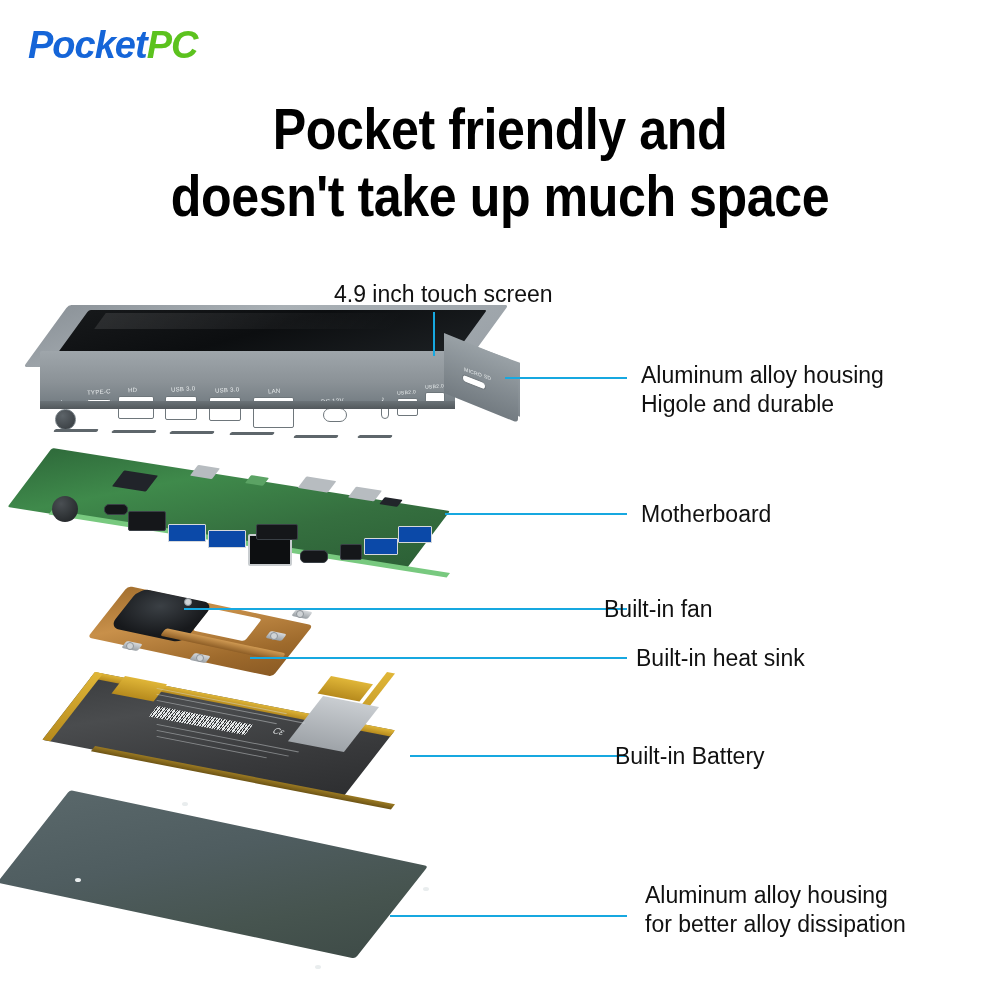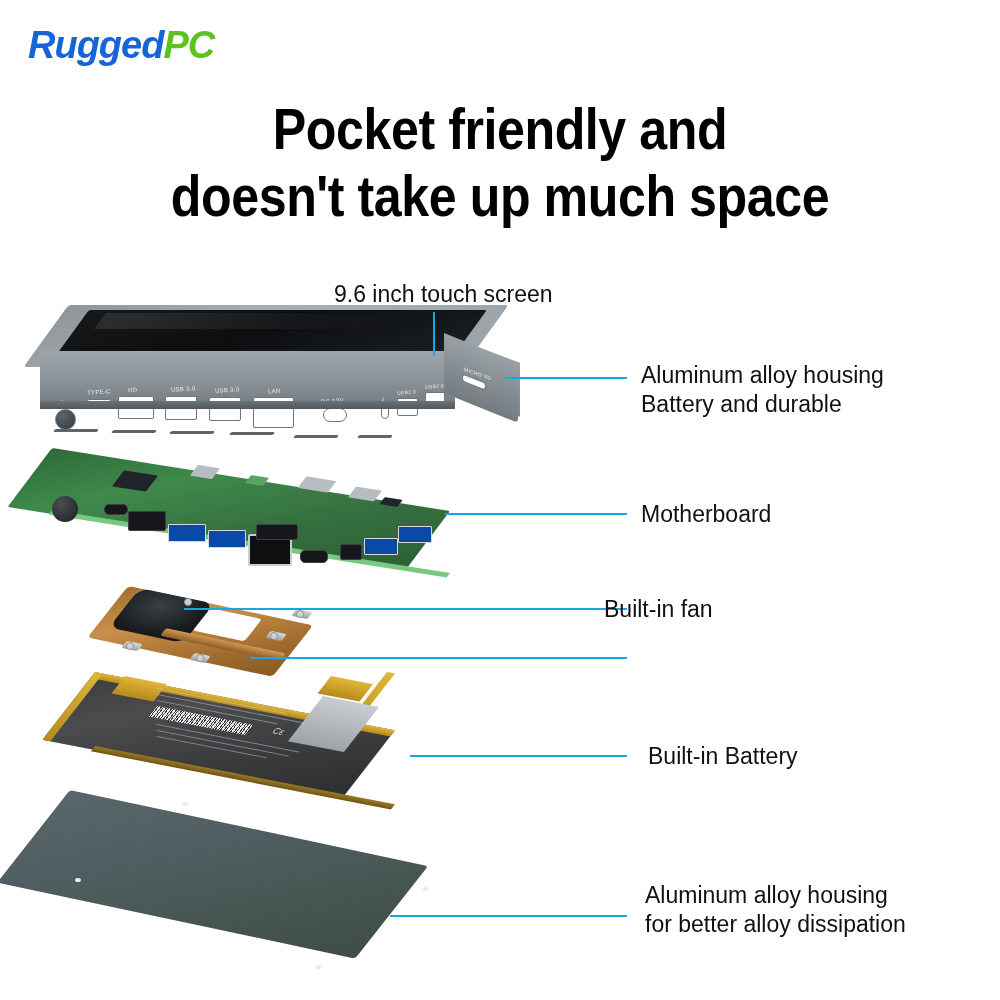--- a/index.html
+++ b/index.html
@@ -301,21 +301,21 @@
     background: #e9edee; border-radius: 50%;
   }
 
 </style>
 </head>
 <body>
 
 <div id="page">
 
   <div id="logo">
-    <span class="part-a">Rugged</span><span class="part-b">PC</span>
+    <span class="part-a">Pocket</span><span class="part-b">PC</span>
   </div>
 
   <div id="headline">
     <div>Pocket friendly and</div>
     <div>doesn't take up much space</div>
   </div>
 
   <div id="housing" class="art">
     <div class="top-shell"></div>
     <div class="screen"></div>
@@ -435,32 +435,33 @@
   </div>
 
   <div class="leader v" style="left:433px; top:312px; height:44px;"></div>
   <div class="leader h" style="left:505px; top:377px; width:122px;"></div>
   <div class="leader h" style="left:445px; top:513px; width:182px;"></div>
   <div class="leader h" style="left:184px; top:608px; width:443px;"></div>
   <div class="leader h" style="left:250px; top:657px; width:377px;"></div>
   <div class="leader h" style="left:410px; top:755px; width:217px;"></div>
   <div class="leader h" style="left:390px; top:915px; width:237px;"></div>
 
-  <div class="callout center" style="left:334px; top:280px;">9.6 inch touch screen</div>
+  <div class="callout center" style="left:334px; top:280px;">4.9 inch touch screen</div>
 
   <div class="callout" style="left:641px; top:361px;">
     <div>Aluminum alloy housing</div>
-    <div>Battery and durable</div>
+    <div>Higole and durable</div>
   </div>
 
   <div class="callout" style="left:641px; top:500px;">Motherboard</div>
 
   <div class="callout" style="left:604px; top:595px;">Built-in fan</div>
 
-
-  <div class="callout" style="left:648px; top:742px;">Built-in Battery</div>
+  <div class="callout" style="left:636px; top:644px;">Built-in heat sink</div>
+
+  <div class="callout" style="left:615px; top:742px;">Built-in Battery</div>
 
   <div class="callout" style="left:645px; top:881px;">
     <div>Aluminum alloy housing</div>
     <div>for better alloy dissipation</div>
   </div>
 
 </div>
 
 </body></html>

